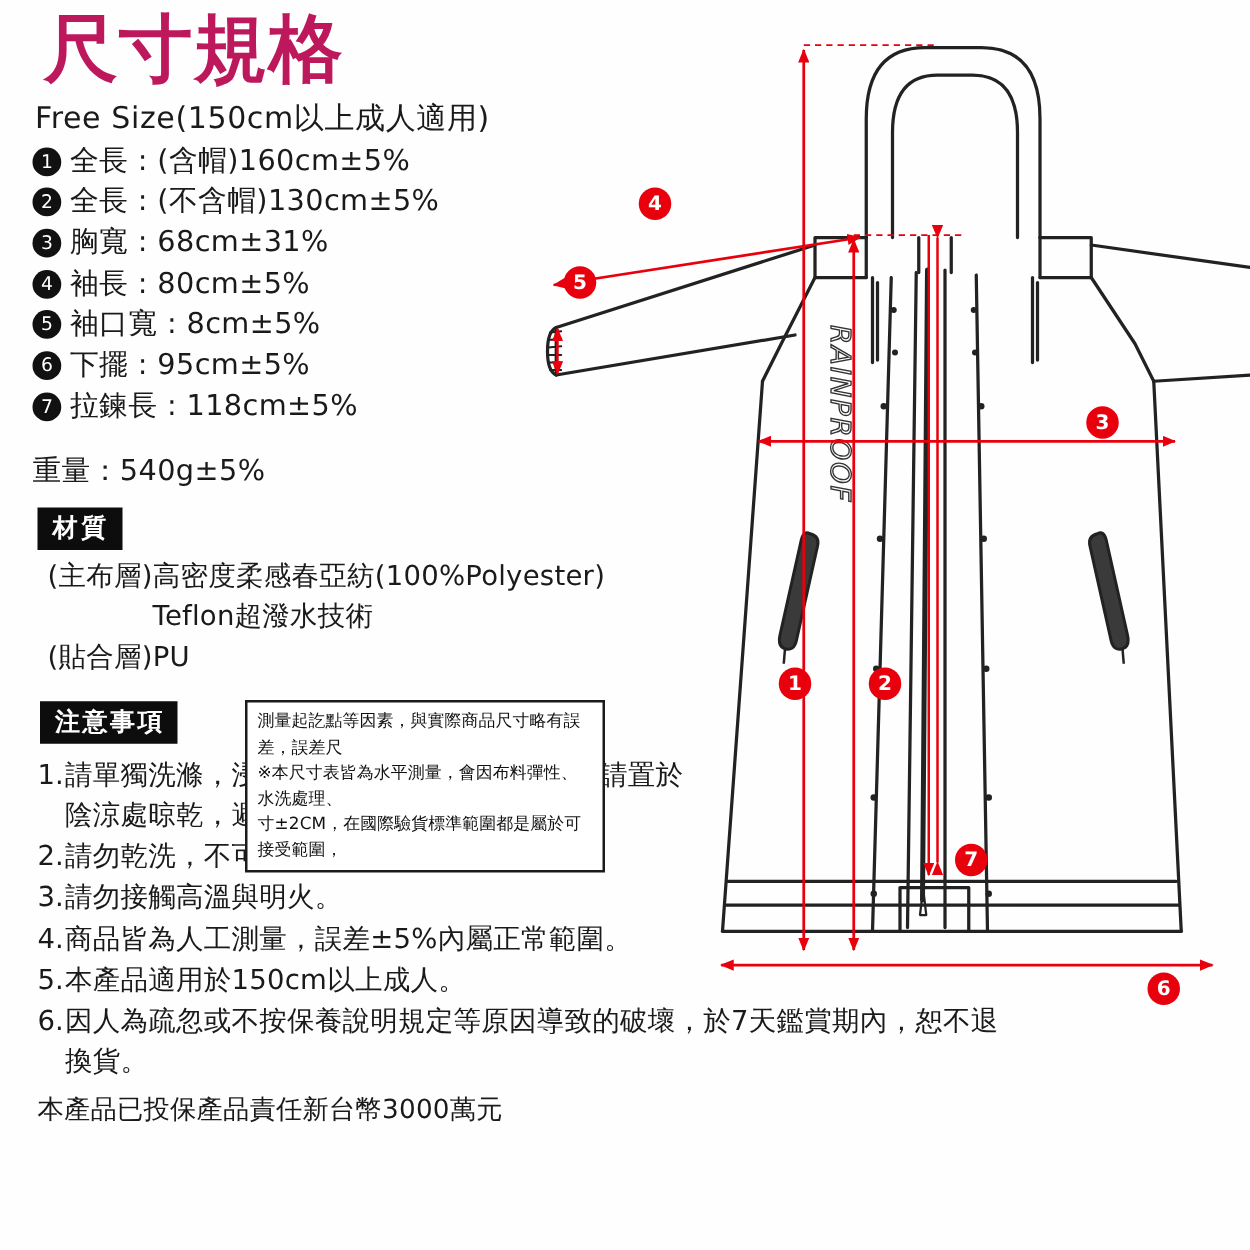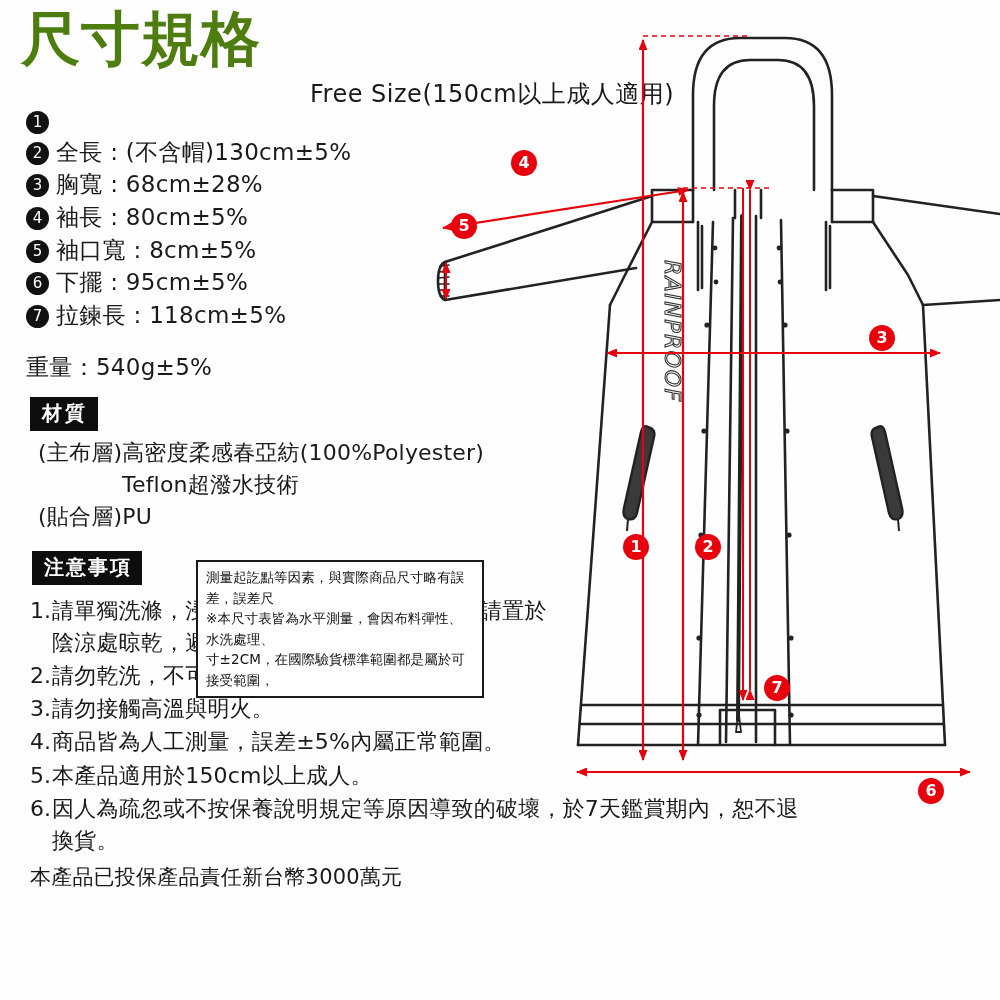--- a/index.html
+++ b/index.html
@@ -29,33 +29,32 @@
     position: absolute;
     left: 14px;
     top: 8px;
     width: 660px;
   }
 
   .main-title {
     font-size: 59px;
     line-height: 1.08;
     font-weight: bold;
-    color: #4d7c0f;
+    color: #be185d;
     letter-spacing: 1px;
-    margin: 0 0 6px 7px;
+    margin: 0 0 6px 21px;
     font-family: Liberation Serif, serif;
   }
 
   .freesize {
     font-size: 24px;
     letter-spacing: 0.5px;
     margin: 0 0 3px 14px;
     color: #1a1a1a;
     white-space: nowrap;
-    text-align: right;
   }
 
   .spec-list {
     list-style: none;
     margin: 0;
     padding: 0;
   }
   .spec-item {
     display: flex;
     align-items: baseline;
@@ -194,28 +193,29 @@
 
   <div class="left-col">
 
     <h1 class="main-title">尺寸規格</h1>
 
     <div class="freesize">Free Size(150cm以上成人適用)</div>
 
     <ul class="spec-list">
       <li class="spec-item">
         <span class="spec-num">1</span>
+        <span class="spec-text">全長 : (含帽)160cm±5%</span>
       </li>
       <li class="spec-item">
         <span class="spec-num">2</span>
         <span class="spec-text">全長 : (不含帽)130cm±5%</span>
       </li>
       <li class="spec-item">
         <span class="spec-num">3</span>
-        <span class="spec-text">胸寬 : 68cm±28%</span>
+        <span class="spec-text">胸寬 : 68cm±31%</span>
       </li>
       <li class="spec-item">
         <span class="spec-num">4</span>
         <span class="spec-text">袖長 : 80cm±5%</span>
       </li>
       <li class="spec-item">
         <span class="spec-num">5</span>
         <span class="spec-text">袖口寬 : 8cm±5%</span>
       </li>
       <li class="spec-item">

